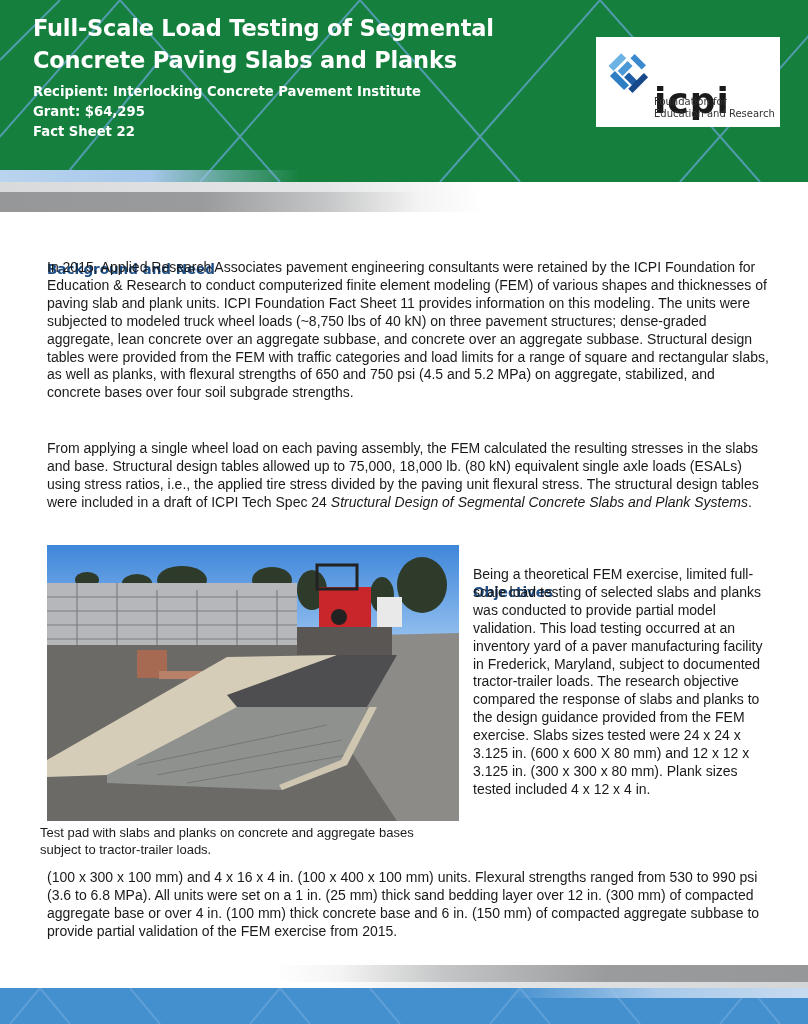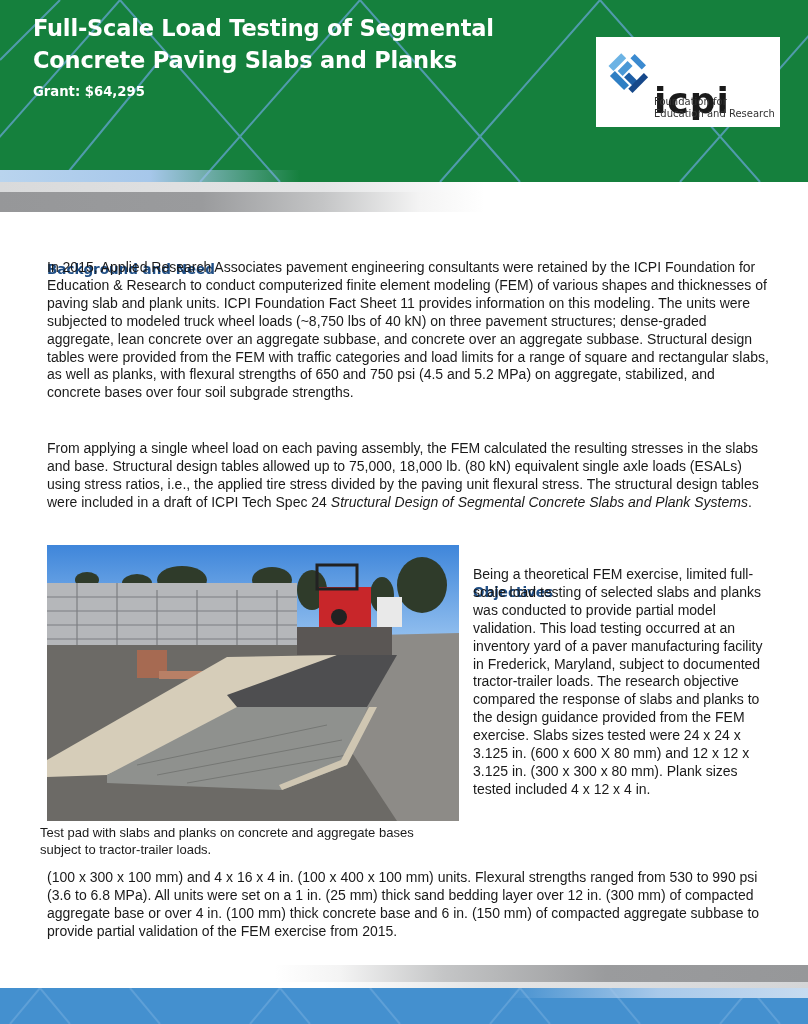--- a/index.html
+++ b/index.html
@@ -95,21 +95,23 @@
       <path d="M-40 182 L120 0 M120 0 L280 182"></path>
       <path d="M200 182 L360 0 M360 0 L520 182"></path>
       <path d="M440 182 L600 0 M600 0 L760 182"></path>
       <path d="M680 182 L840 0"></path>
       <path d="M0 60 L60 0 M60 182 L160 60"></path>
     </g>
   </svg>
   <div class="top-highlight"></div>
   <h1 class="title">Full-Scale Load Testing of Segmental Concrete Paving Slabs and Planks</h1>
   <div class="meta">
+    <div>Recipient: Interlocking Concrete Pavement Institute</div>
     <div>Grant: $64,295</div>
+    <div>Fact Sheet 22</div>
   </div>
 
   <div class="logo-box">
     <svg class="logo-mark" viewBox="0 0 42 44">
       <g transform="rotate(-45 21 22)">
         <rect x="10" y="4" width="18" height="7" fill="#6cb3e4"></rect>
         <rect x="4" y="12" width="7" height="20" fill="#2f7fc4"></rect>
         <rect x="13" y="14" width="14" height="7" fill="#4a98d6"></rect>
         <rect x="13" y="23" width="7" height="12" fill="#1d5ea6"></rect>
         <rect x="8" y="34" width="22" height="6" fill="#16488a"></rect>

